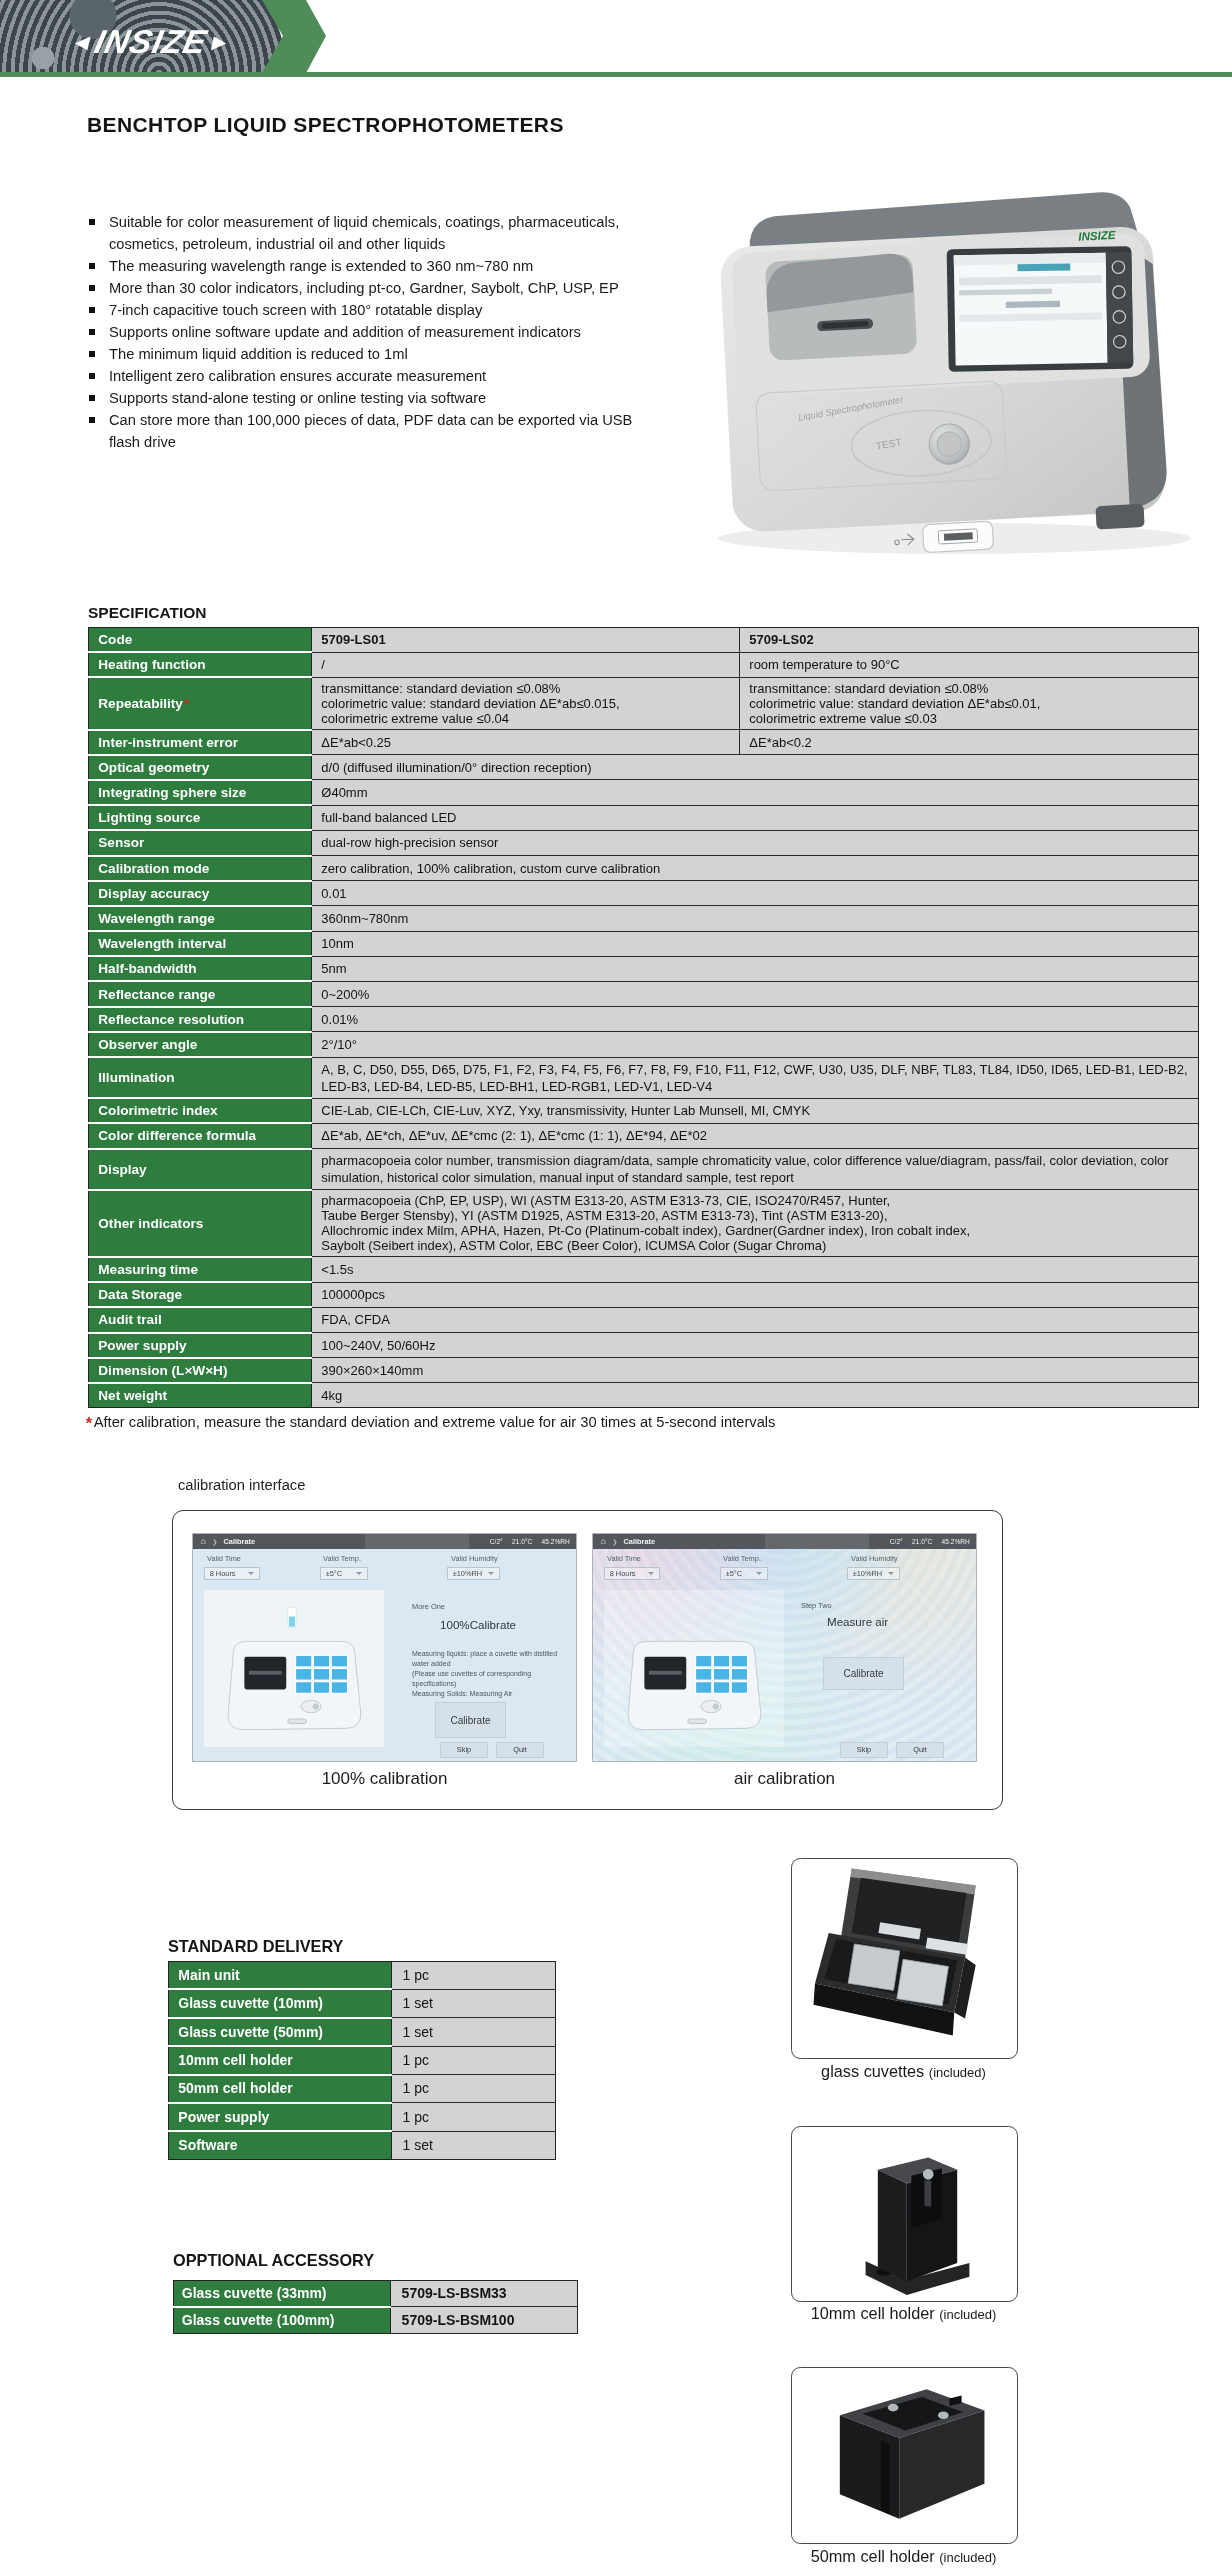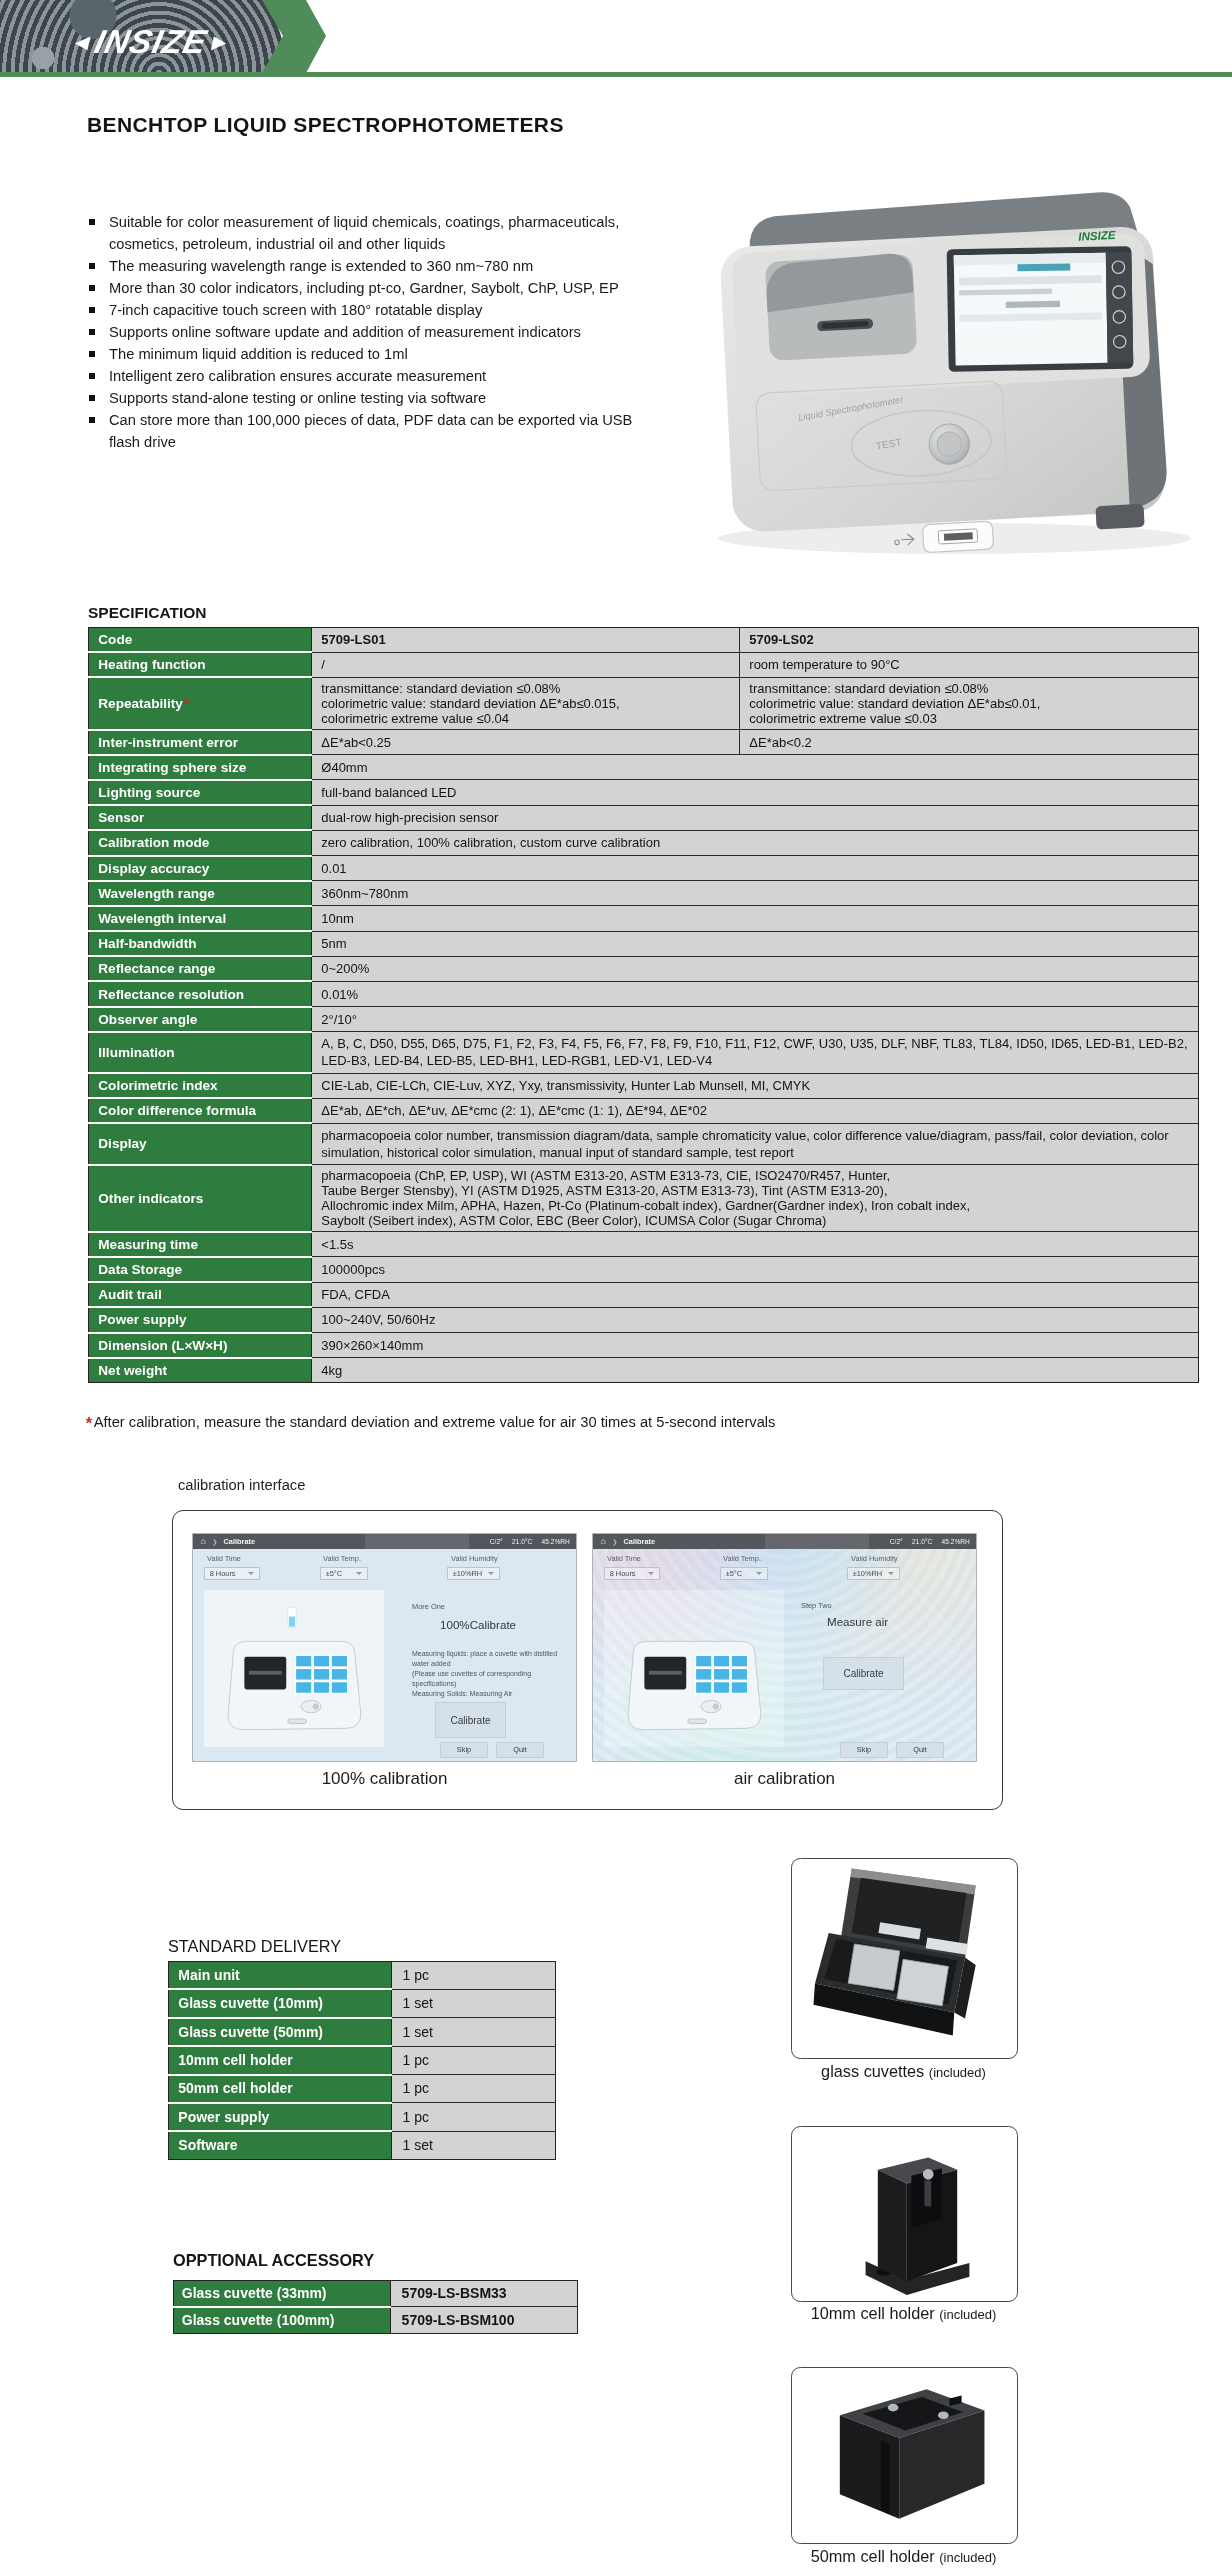--- a/index.html
+++ b/index.html
@@ -85,21 +85,21 @@
   .steptitle{position:absolute;font-size:11.6px;color:#30373d;}
   .caldesc{position:absolute;font-size:7px;line-height:10px;color:#4c555d;white-space:pre-line;width:147px;}
   .btn{position:absolute;background:#d6e0e8;border:0.8px solid #c2ced8;color:#343b41;
        display:flex;align-items:center;justify-content:center;box-sizing:border-box;}
   .btn.big{font-size:10px;}
   .btn.small{font-size:7.4px;}
   .cal-caption{position:absolute;top:258px;font-size:17px;color:#1c1c1c;text-align:center;width:383px;}
   .cal-caption.left{left:20px;} .cal-caption.right{left:420px;}
 
   
-  .deliv-heading{position:absolute;left:168px;top:1937px;font-size:16.3px;font-weight:normal;}
+  .deliv-heading{position:absolute;left:168px;top:1937px;font-size:16.3px;font-weight:bold;}
   .deliv-table{position:absolute;left:168px;top:1961px;width:388px;font-size:14px;}
   .deliv-table th{width:203px;padding:3.9px 9.3px;line-height:18.6px;}
   .deliv-table td{padding:3.9px 11px;line-height:18.6px;}
   .acc-heading{position:absolute;left:173px;top:2251px;font-size:16.3px;font-weight:bold;}
   .acc-table{position:absolute;left:173px;top:2280px;width:405px;font-size:14px;}
   .acc-table th{width:200px;padding:3.1px 7.8px;line-height:18.6px;text-align:center;}
   .acc-table td{padding:3.1px 11px;line-height:18.6px;font-weight:bold;}
 
   
   .figbox{position:absolute;left:791px;width:225px;border:1.6px solid #4a4a4a;border-radius:9.3px;background:#fff;overflow:hidden;}
@@ -250,20 +250,25 @@
     <td>transmittance: standard deviation ≤0.08%
 colorimetric value: standard deviation ΔE*ab≤0.01,
 colorimetric extreme value ≤0.03</td>
   </tr>
         <tr>
     <th><span>Inter-instrument error</span></th>
     <td>ΔE*ab&lt;0.25</td>
     <td>ΔE*ab&lt;0.2</td>
   </tr>
         <tr>
+    <th><span>Optical geometry</span></th>
+    <td colspan="2">d/0 (diffused illumination/0° direction reception)</td>
+
+  </tr>
+        <tr>
     <th><span>Integrating sphere size</span></th>
     <td colspan="2">Ø40mm</td>
 
   </tr>
         <tr>
     <th><span>Lighting source</span></th>
     <td colspan="2">full-band balanced LED</td>
 
   </tr>
         <tr>

